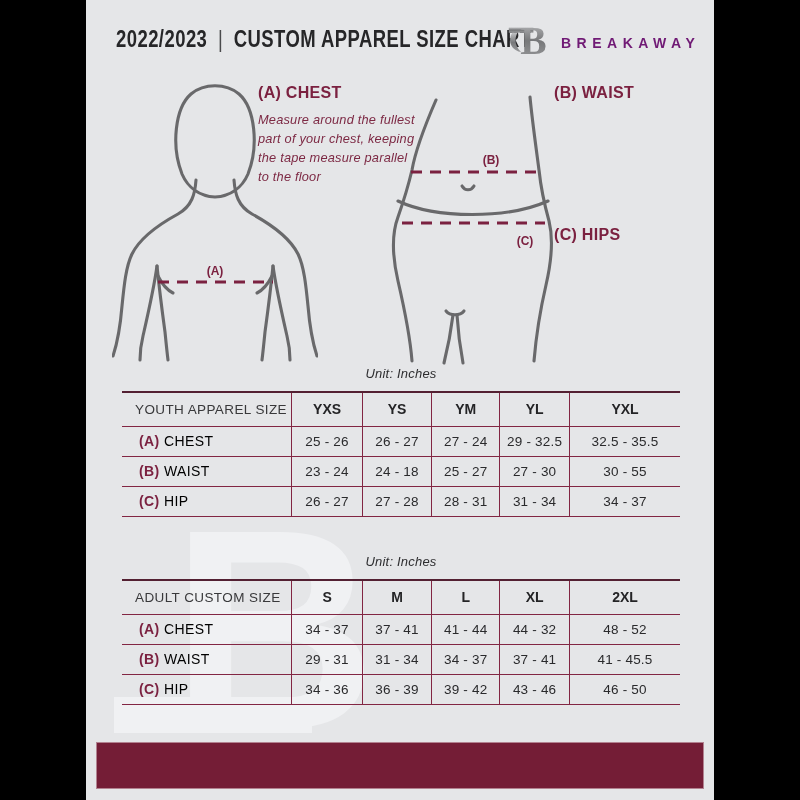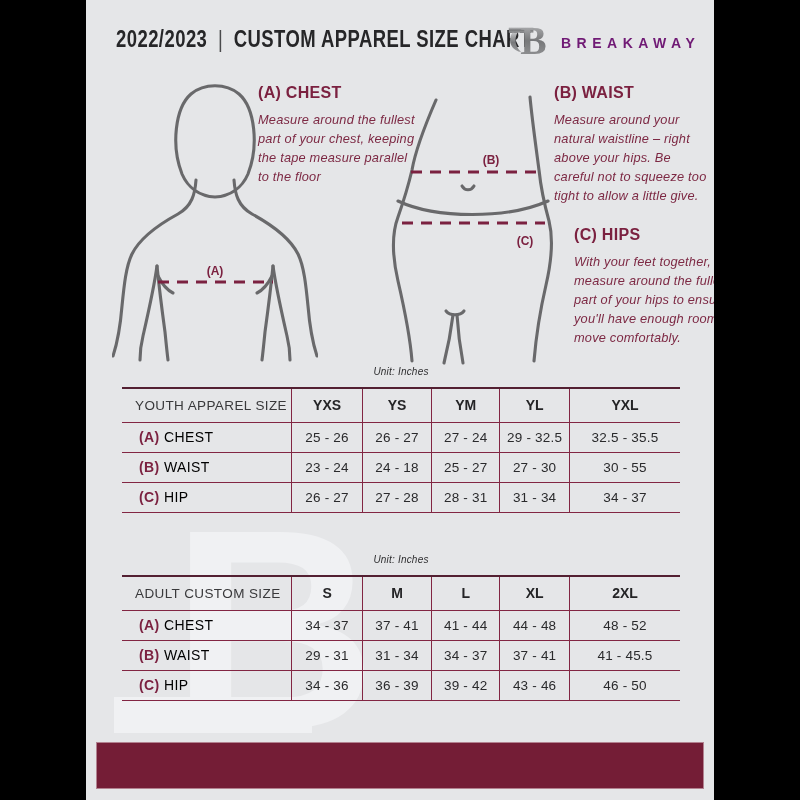--- a/index.html
+++ b/index.html
@@ -62,21 +62,21 @@
     font-size:12.8px;font-style:italic;color:#7d2944;line-height:19px;
     letter-spacing:.2px;
   }
   
   .tbl-section{position:absolute;left:36px;width:558px;z-index:2;}
   .tbl-title{
     text-align:center;font-size:15px;font-weight:bold;color:#2e2e30;
     letter-spacing:.4px;
   }
   .tbl-unit{
-    text-align:center;font-size:10px;font-style:italic;color:#2e2e30;
+    text-align:center;font-size:13px;font-style:italic;color:#2e2e30;
     margin-top:4px;letter-spacing:.2px;
   }
   table{
     width:558px;border-collapse:collapse;table-layout:fixed;
     margin-top:10px;background:transparent;
   }
   thead tr{border-top:2.5px solid var(--rule_dark);border-bottom:1.6px solid var(--rule);}
   tbody tr{border-bottom:1.6px solid var(--rule);}
   th,td{background:transparent;}
   th{height:34px;font-size:14px;font-weight:bold;color:#242426;text-align:center;}
@@ -155,25 +155,23 @@
     <text x="105" y="69" text-anchor="middle">(B)</text>
     <text x="139" y="150" text-anchor="middle">(C)</text>
   </svg>
 
   <div class="guide" style="left:172px;top:84px;width:162px">
     <h3>(A) CHEST</h3>
     <p>Measure around the fullest part of your chest, keeping the tape measure parallel to the floor</p>
   </div>
   <div class="guide" style="left:468px;top:84px;width:158px">
     <h3>(B) WAIST</h3>
-    <p>Measure around your natural waistline – right above your hips. Be careful not to squeeze too tight to allow a little give.</p>
-  </div>
-  <div class="guide" style="left:488px;top:226px;width:164px">
+  </div>
+  <div class="guide" style="left:468px;top:226px;width:164px">
     <h3>(C) HIPS</h3>
-    <p>With your feet together, measure around the fullest part of your hips to ensure you'll have enough room to move comfortably.</p>
   </div>
 
   <div class="tbl-section" style="top:362px">
     <div class="tbl-unit">Unit: Inches</div>
     <table id="youth-table">
         <colgroup>
           <col style="width: 30.4%;">
           <col style="width: 12.7%;">
           <col style="width: 12.4%;">
           <col style="width: 12.2%;">
@@ -239,21 +237,21 @@
             <th class="vline">XL</th>
             <th class="vline">2XL</th>
           </tr>
         </thead>
         <tbody>
           <tr>
             <td class="label-col"><span class="pfx">(A)</span><span class="mname">&nbsp;CHEST</span></td>
             <td class="vline">34 - 37</td>
             <td class="vline">37 - 41</td>
             <td class="vline">41 - 44</td>
-            <td class="vline">44 - 48</td>
+            <td class="vline">44 - 32</td>
             <td class="vline">48 - 52</td>
           </tr>
           <tr>
             <td class="label-col"><span class="pfx">(B)</span><span class="mname">&nbsp;WAIST</span></td>
             <td class="vline">29 - 31</td>
             <td class="vline">31 - 34</td>
             <td class="vline">34 - 37</td>
             <td class="vline">37 - 41</td>
             <td class="vline">41 - 45.5</td>
           </tr>

